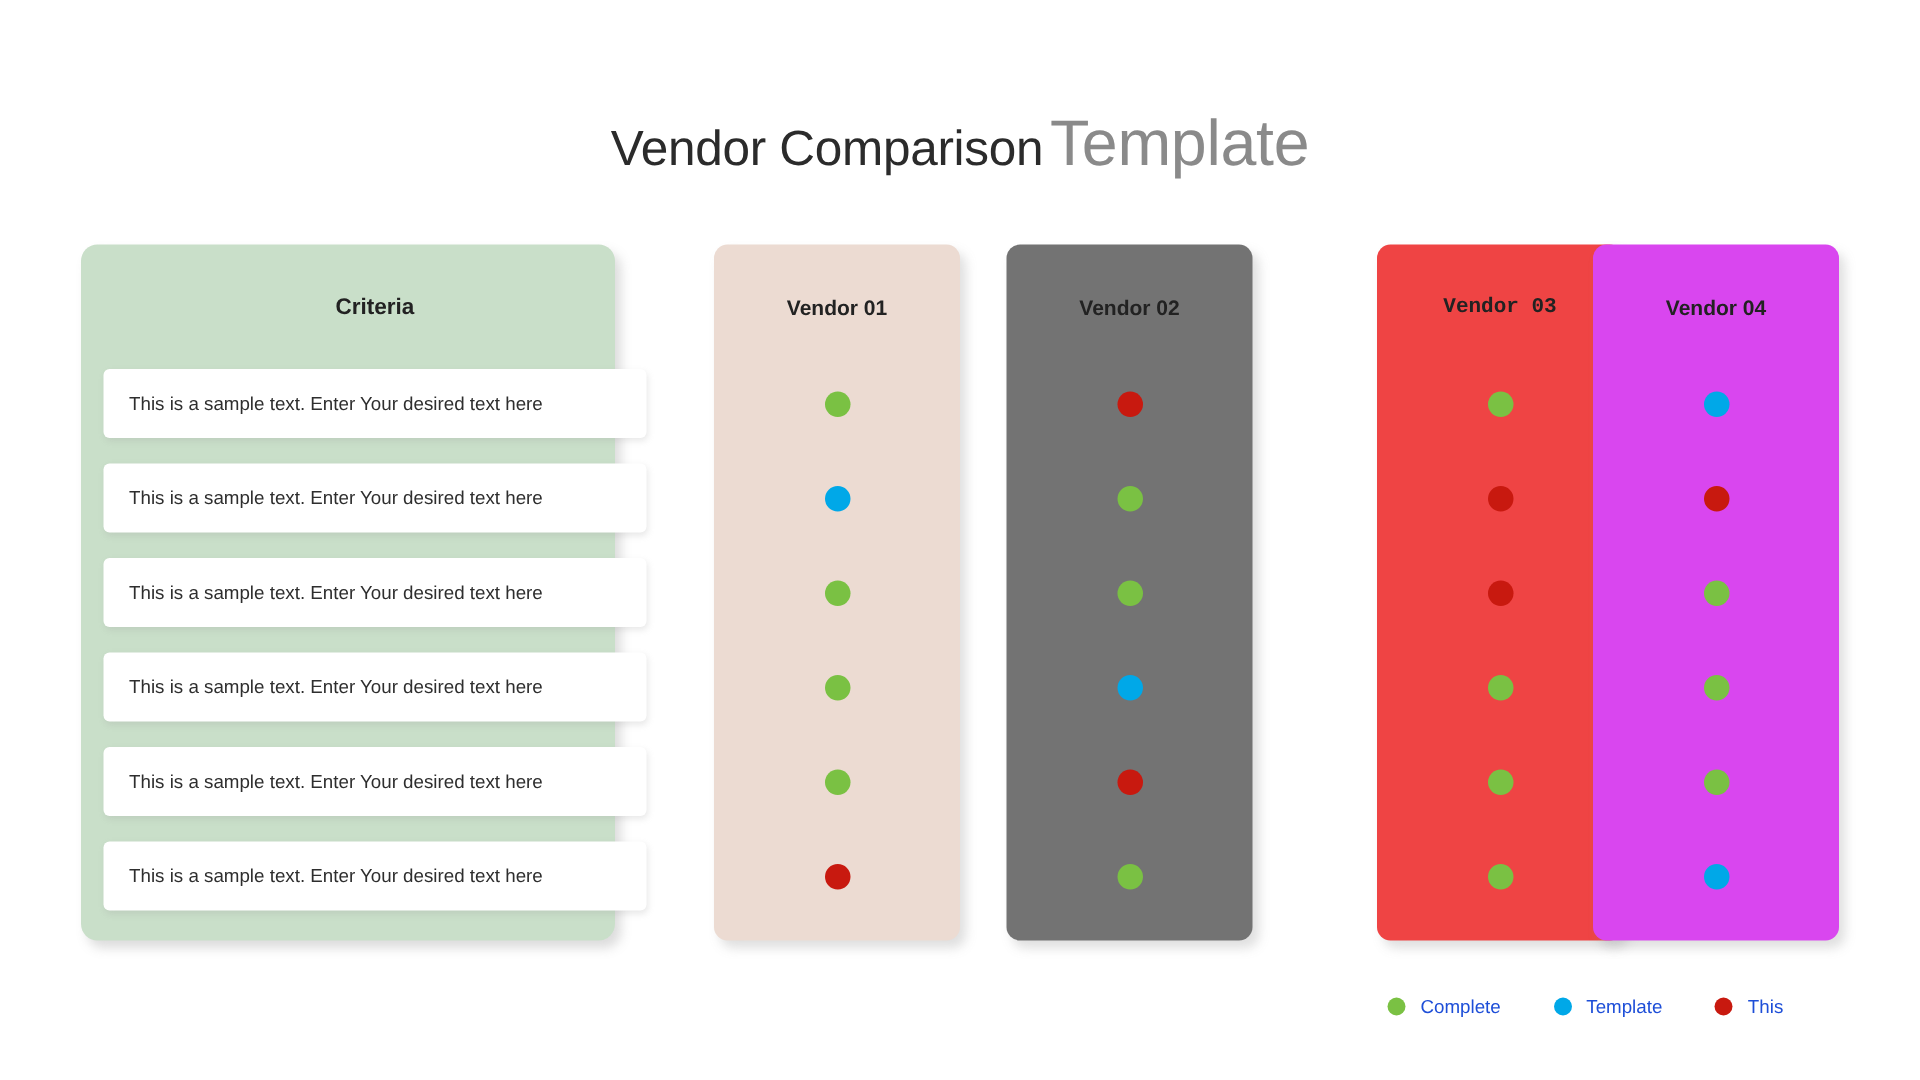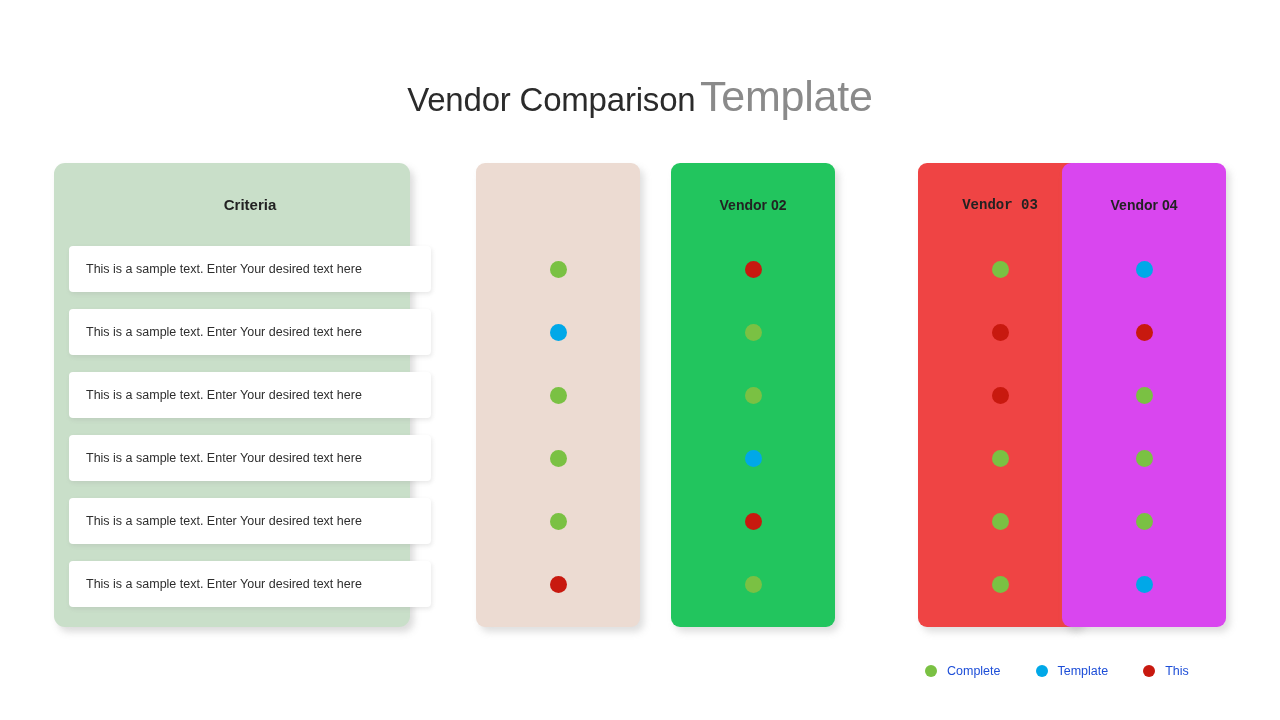--- a/index.html
+++ b/index.html
@@ -179,42 +179,43 @@
         <span class="criteria-row-text">This is a sample text. Enter Your desired text here</span>
       </div>
       <div class="criteria-row">
         <span class="criteria-row-text">This is a sample text. Enter Your desired text here</span>
       </div>
     </div>
 </div>
 
 <div id="vendor-columns">
     <div class="vendor-col" style="left: 476px; background: rgb(236, 219, 210);">
-      <div class="vendor-dots">
-        <div class="dot-cell">
-          <span class="dot" style="background: rgb(122, 193, 67);"></span>
-        </div>
-        <div class="dot-cell">
-          <span class="dot" style="background: rgb(0, 168, 232);"></span>
-        </div>
-        <div class="dot-cell">
-          <span class="dot" style="background: rgb(122, 193, 67);"></span>
-        </div>
-        <div class="dot-cell">
-          <span class="dot" style="background: rgb(122, 193, 67);"></span>
-        </div>
-        <div class="dot-cell">
-          <span class="dot" style="background: rgb(122, 193, 67);"></span>
-        </div>
-        <div class="dot-cell">
-          <span class="dot" style="background: rgb(200, 25, 15);"></span>
-        </div>
-      </div>
-    </div>
-    <div class="vendor-col" style="left: 671px; background: #22c55e;">
+      <div class="vendor-header">Vendor 01</div>
+      <div class="vendor-dots">
+        <div class="dot-cell">
+          <span class="dot" style="background: rgb(122, 193, 67);"></span>
+        </div>
+        <div class="dot-cell">
+          <span class="dot" style="background: rgb(0, 168, 232);"></span>
+        </div>
+        <div class="dot-cell">
+          <span class="dot" style="background: rgb(122, 193, 67);"></span>
+        </div>
+        <div class="dot-cell">
+          <span class="dot" style="background: rgb(122, 193, 67);"></span>
+        </div>
+        <div class="dot-cell">
+          <span class="dot" style="background: rgb(122, 193, 67);"></span>
+        </div>
+        <div class="dot-cell">
+          <span class="dot" style="background: rgb(200, 25, 15);"></span>
+        </div>
+      </div>
+    </div>
+    <div class="vendor-col" style="left: 671px; background: #737373;">
       <div class="vendor-header">Vendor 02</div>
       <div class="vendor-dots">
         <div class="dot-cell">
           <span class="dot" style="background: rgb(200, 25, 15);"></span>
         </div>
         <div class="dot-cell">
           <span class="dot" style="background: rgb(122, 193, 67);"></span>
         </div>
         <div class="dot-cell">
           <span class="dot" style="background: rgb(122, 193, 67);"></span>

